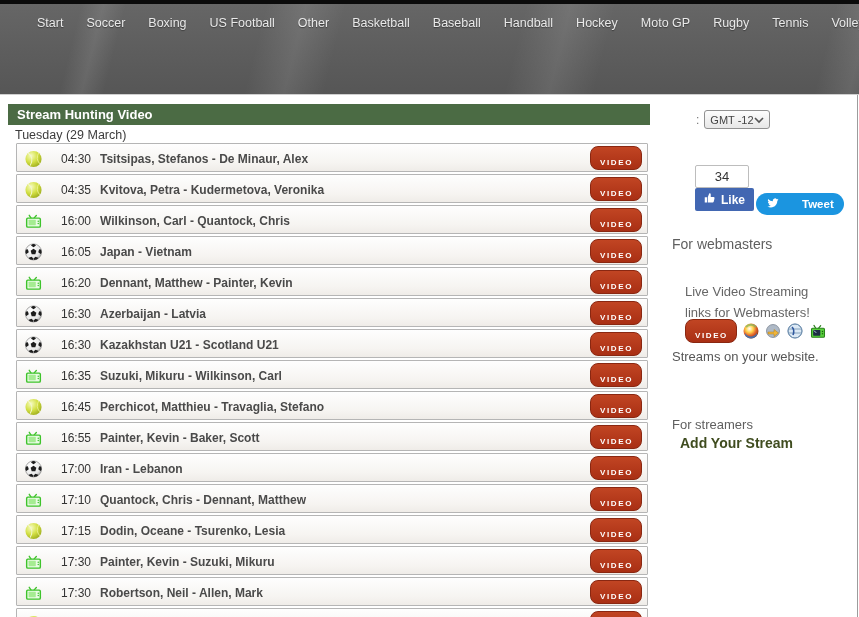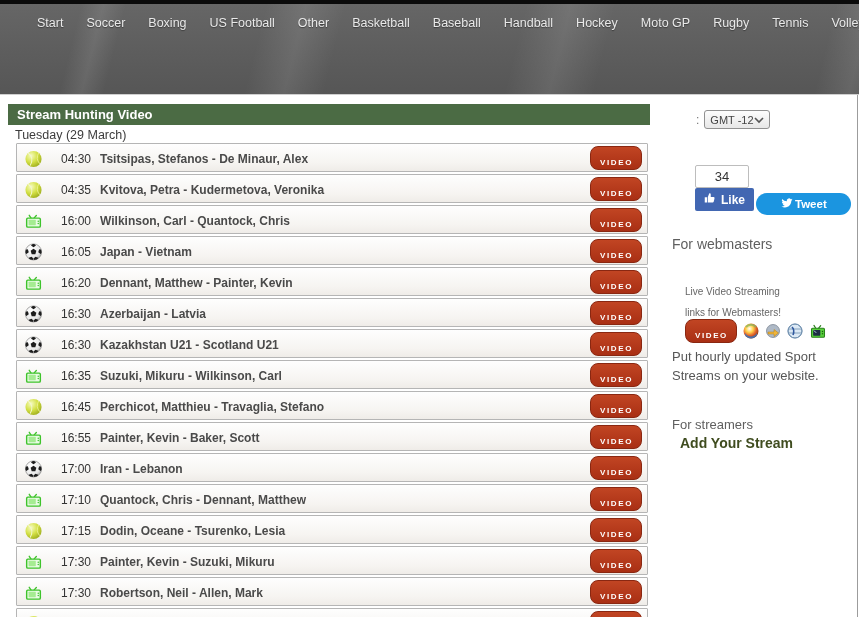--- a/index.html
+++ b/index.html
@@ -108,25 +108,25 @@
     background: #4267b2; color: #fff;
     font-size: 12px; font-weight: bold;
     display: flex; align-items: center; gap: 5px;
     padding: 0 9px; cursor: pointer;
   }
   .tweet-btn {
     position: absolute; top: 98px; left: 96px;
     height: 22px; border-radius: 11px;
     background: #1b95e0; color: #fff;
     font-size: 11.5px; font-weight: bold;
-    display: flex; align-items: center; gap: 1px;
-    padding: 0 24px; cursor: pointer;
+    display: flex; align-items: center; gap: 22px;
+    padding: 0 10px; cursor: pointer;
   }
   .wm-heading { position: absolute; top: 141px; left: 12px; font-size: 14px; color: #5f5f5f; }
-  .wm-lines   { position: absolute; top: 186px; left: 25px; font-size: 10px; color: #666; line-height: 21px; }
+  .wm-lines   { position: absolute; top: 186px; left: 25px; font-size: 13px; color: #666; line-height: 21px; }
   .wm-icons   { position: absolute; top: 224px; left: 25px; display: flex; align-items: center; gap: 6px; }
   .wm-icons .icon-link { cursor: pointer; display: inline-flex; }
   .wm-note    { position: absolute; top: 252px; left: 12px; font-size: 13px; color: #565656; line-height: 19px; }
   .st-heading { position: absolute; top: 322px; left: 12px; font-size: 13px; color: #5f5f5f; }
   .add-stream { position: absolute; top: 340px; left: 20px; font-size: 14px; font-weight: bold; color: #3f4c1f; cursor: pointer; }
 </style>
 </head>
 <body>
 
 <div class="topstrip"></div>
@@ -544,21 +544,20 @@
             <rect x="2.8" y="7" width="14.4" height="10" rx="1.2" fill="#57d23b" stroke="#2a7f1c" stroke-width="1.2"></rect>
             <rect x="4.6" y="8.8" width="8" height="6.4" rx="0.5" fill="#1e2d46"></rect>
             <path d="M5.5 9.5 L8 12" stroke="#cfe6ff" stroke-width="1"></path>
             <circle cx="15" cy="10.5" r="0.8" fill="#1e5c12"></circle>
             <circle cx="15" cy="13" r="0.8" fill="#1e5c12"></circle>
           </svg>
         </span>
     </div>
 
     <div class="wm-note">
-      <div>Put hourly updated Sport</div>
       <div>Streams on your website.</div>
     </div>
 
     <div class="st-heading">For streamers</div>
     <div class="add-stream">Add Your Stream</div>
 
   </div>
 </div>
 
 </body></html>

